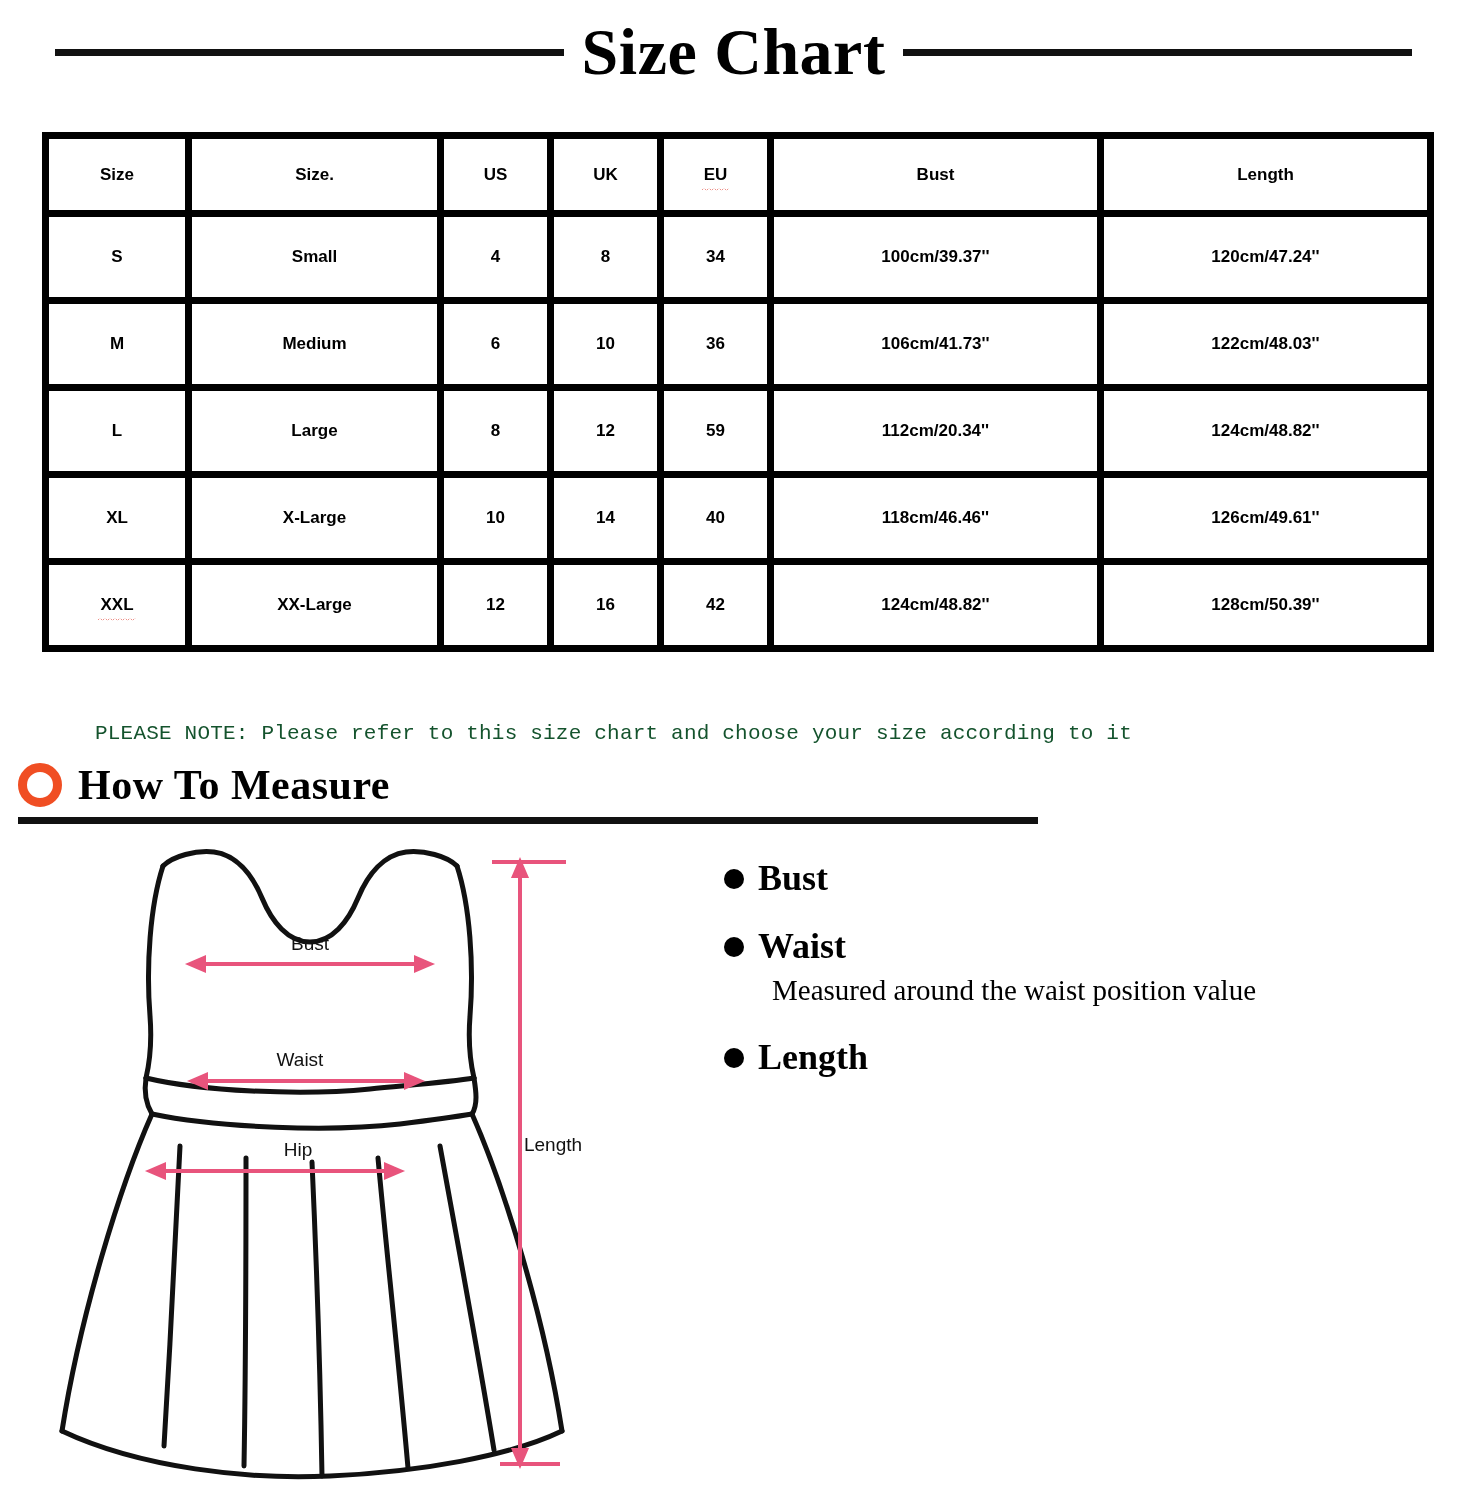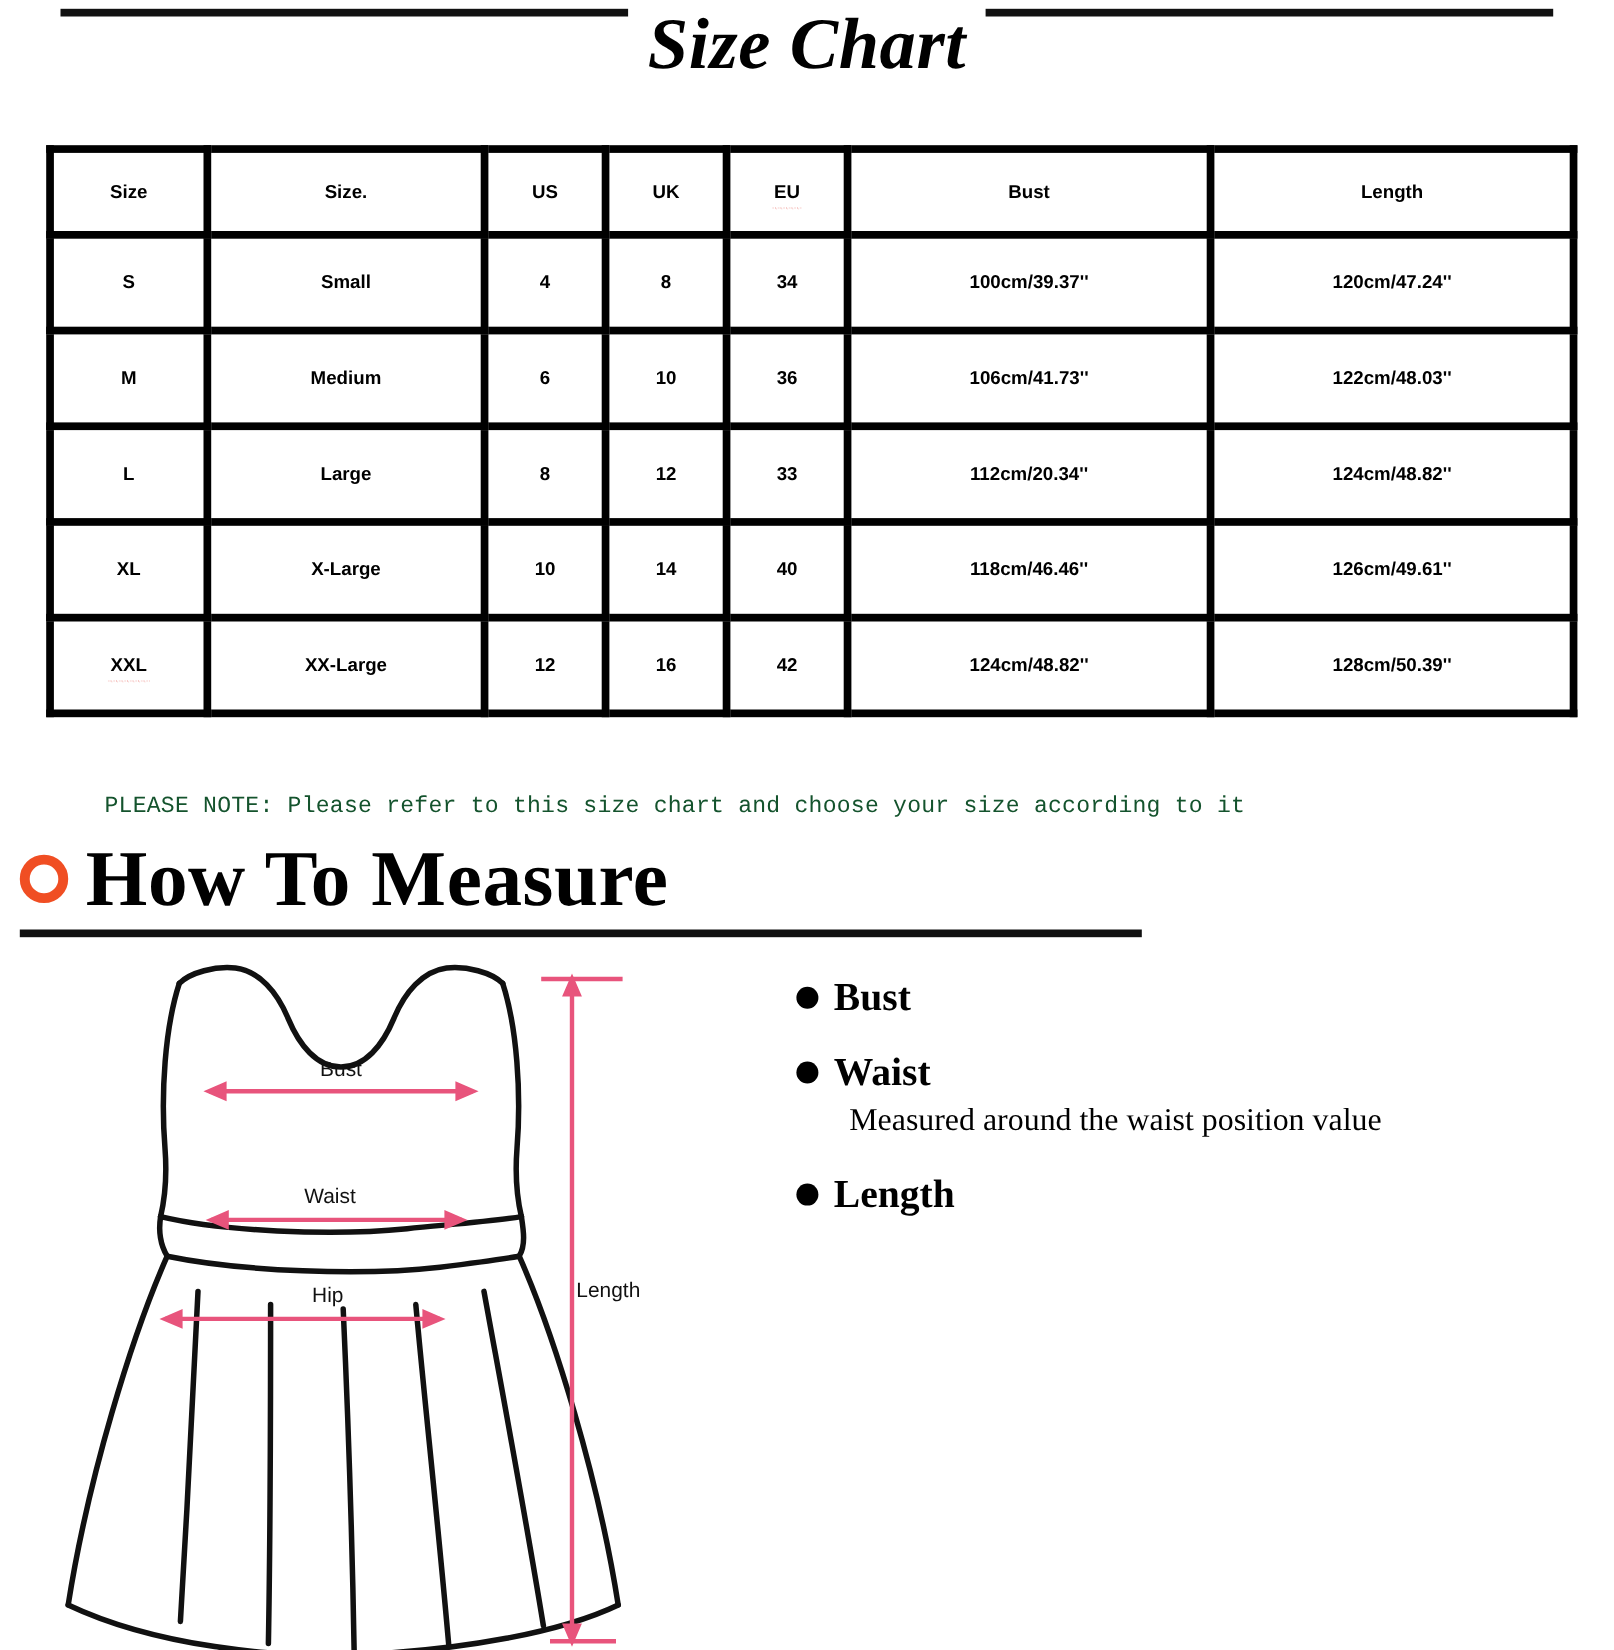--- a/index.html
+++ b/index.html
@@ -12,25 +12,24 @@
     height: 1500px;
     position: relative;
     font-family: "Liberation Sans", sans-serif;
     color: #000;
     overflow: hidden;
   }
 
   
   .title-row {
     display: flex;
-    align-items: flex-start;
+    align-items: center;
     justify-content: center;
     padding: 8px 55px 0 55px;
     height: 96px;
-    font-style: italic;
   }
   .title-rule {
     flex: 1 1 auto;
     height: 7px;
     background: #111;
   }
   .title-rule.left { margin-right: 18px; }
   .title-rule.right { margin-left: 18px; }
   .title-text {
     font-family: "Liberation Serif", serif;
@@ -104,21 +103,21 @@
   .htm-ring {
     width: 44px; height: 44px;
     border-radius: 50%;
     border: 9px solid #f04e23;
     margin-right: 16px;
     flex: 0 0 auto;
   }
   .htm-text {
     font-family: "Liberation Serif", serif;
     font-weight: bold;
-    font-size: 72px;
+    font-size: 42px;
     line-height: 1;
     letter-spacing: 0.5px;
     text-align: right;
   }
   .htm-rule {
     margin: 10px 0 0 18px;
     width: 1020px;
     height: 7px;
     background: #111;
   }
@@ -210,21 +209,21 @@
         <td>10</td>
         <td>36</td>
         <td>106cm/41.73''</td>
         <td>122cm/48.03''</td>
       </tr>
       <tr>
         <td>L</td>
         <td>Large</td>
         <td>8</td>
         <td>12</td>
-        <td>33</td>
+        <td>59</td>
         <td>112cm/20.34''</td>
         <td>124cm/48.82''</td>
       </tr>
       <tr>
         <td>XL</td>
         <td>X-Large</td>
         <td>10</td>
         <td>14</td>
         <td>40</td>
         <td>118cm/46.46''</td>

